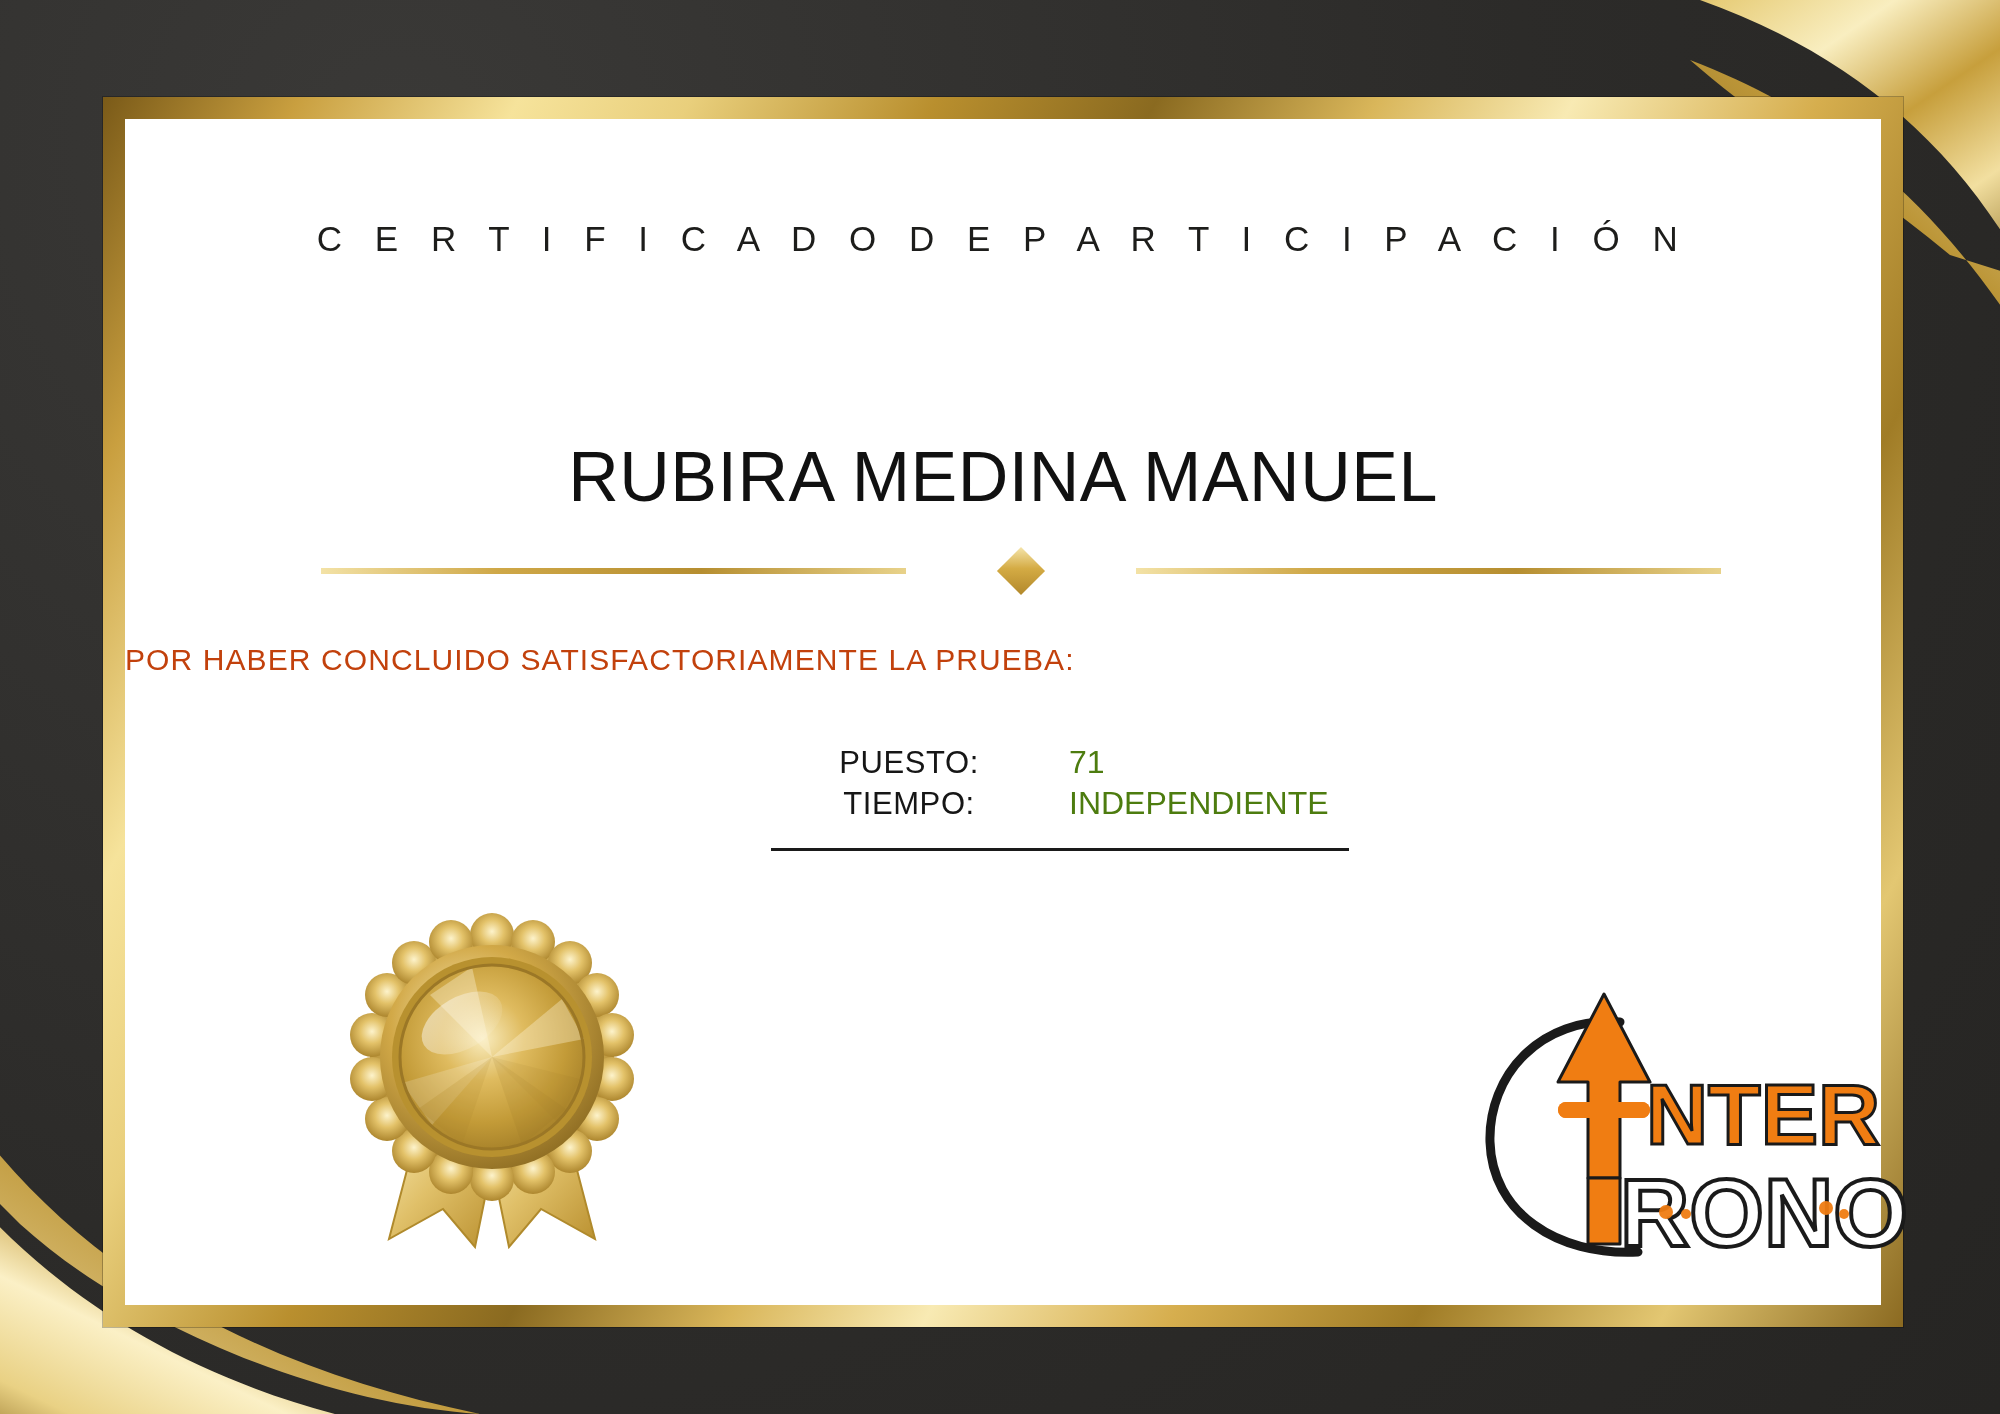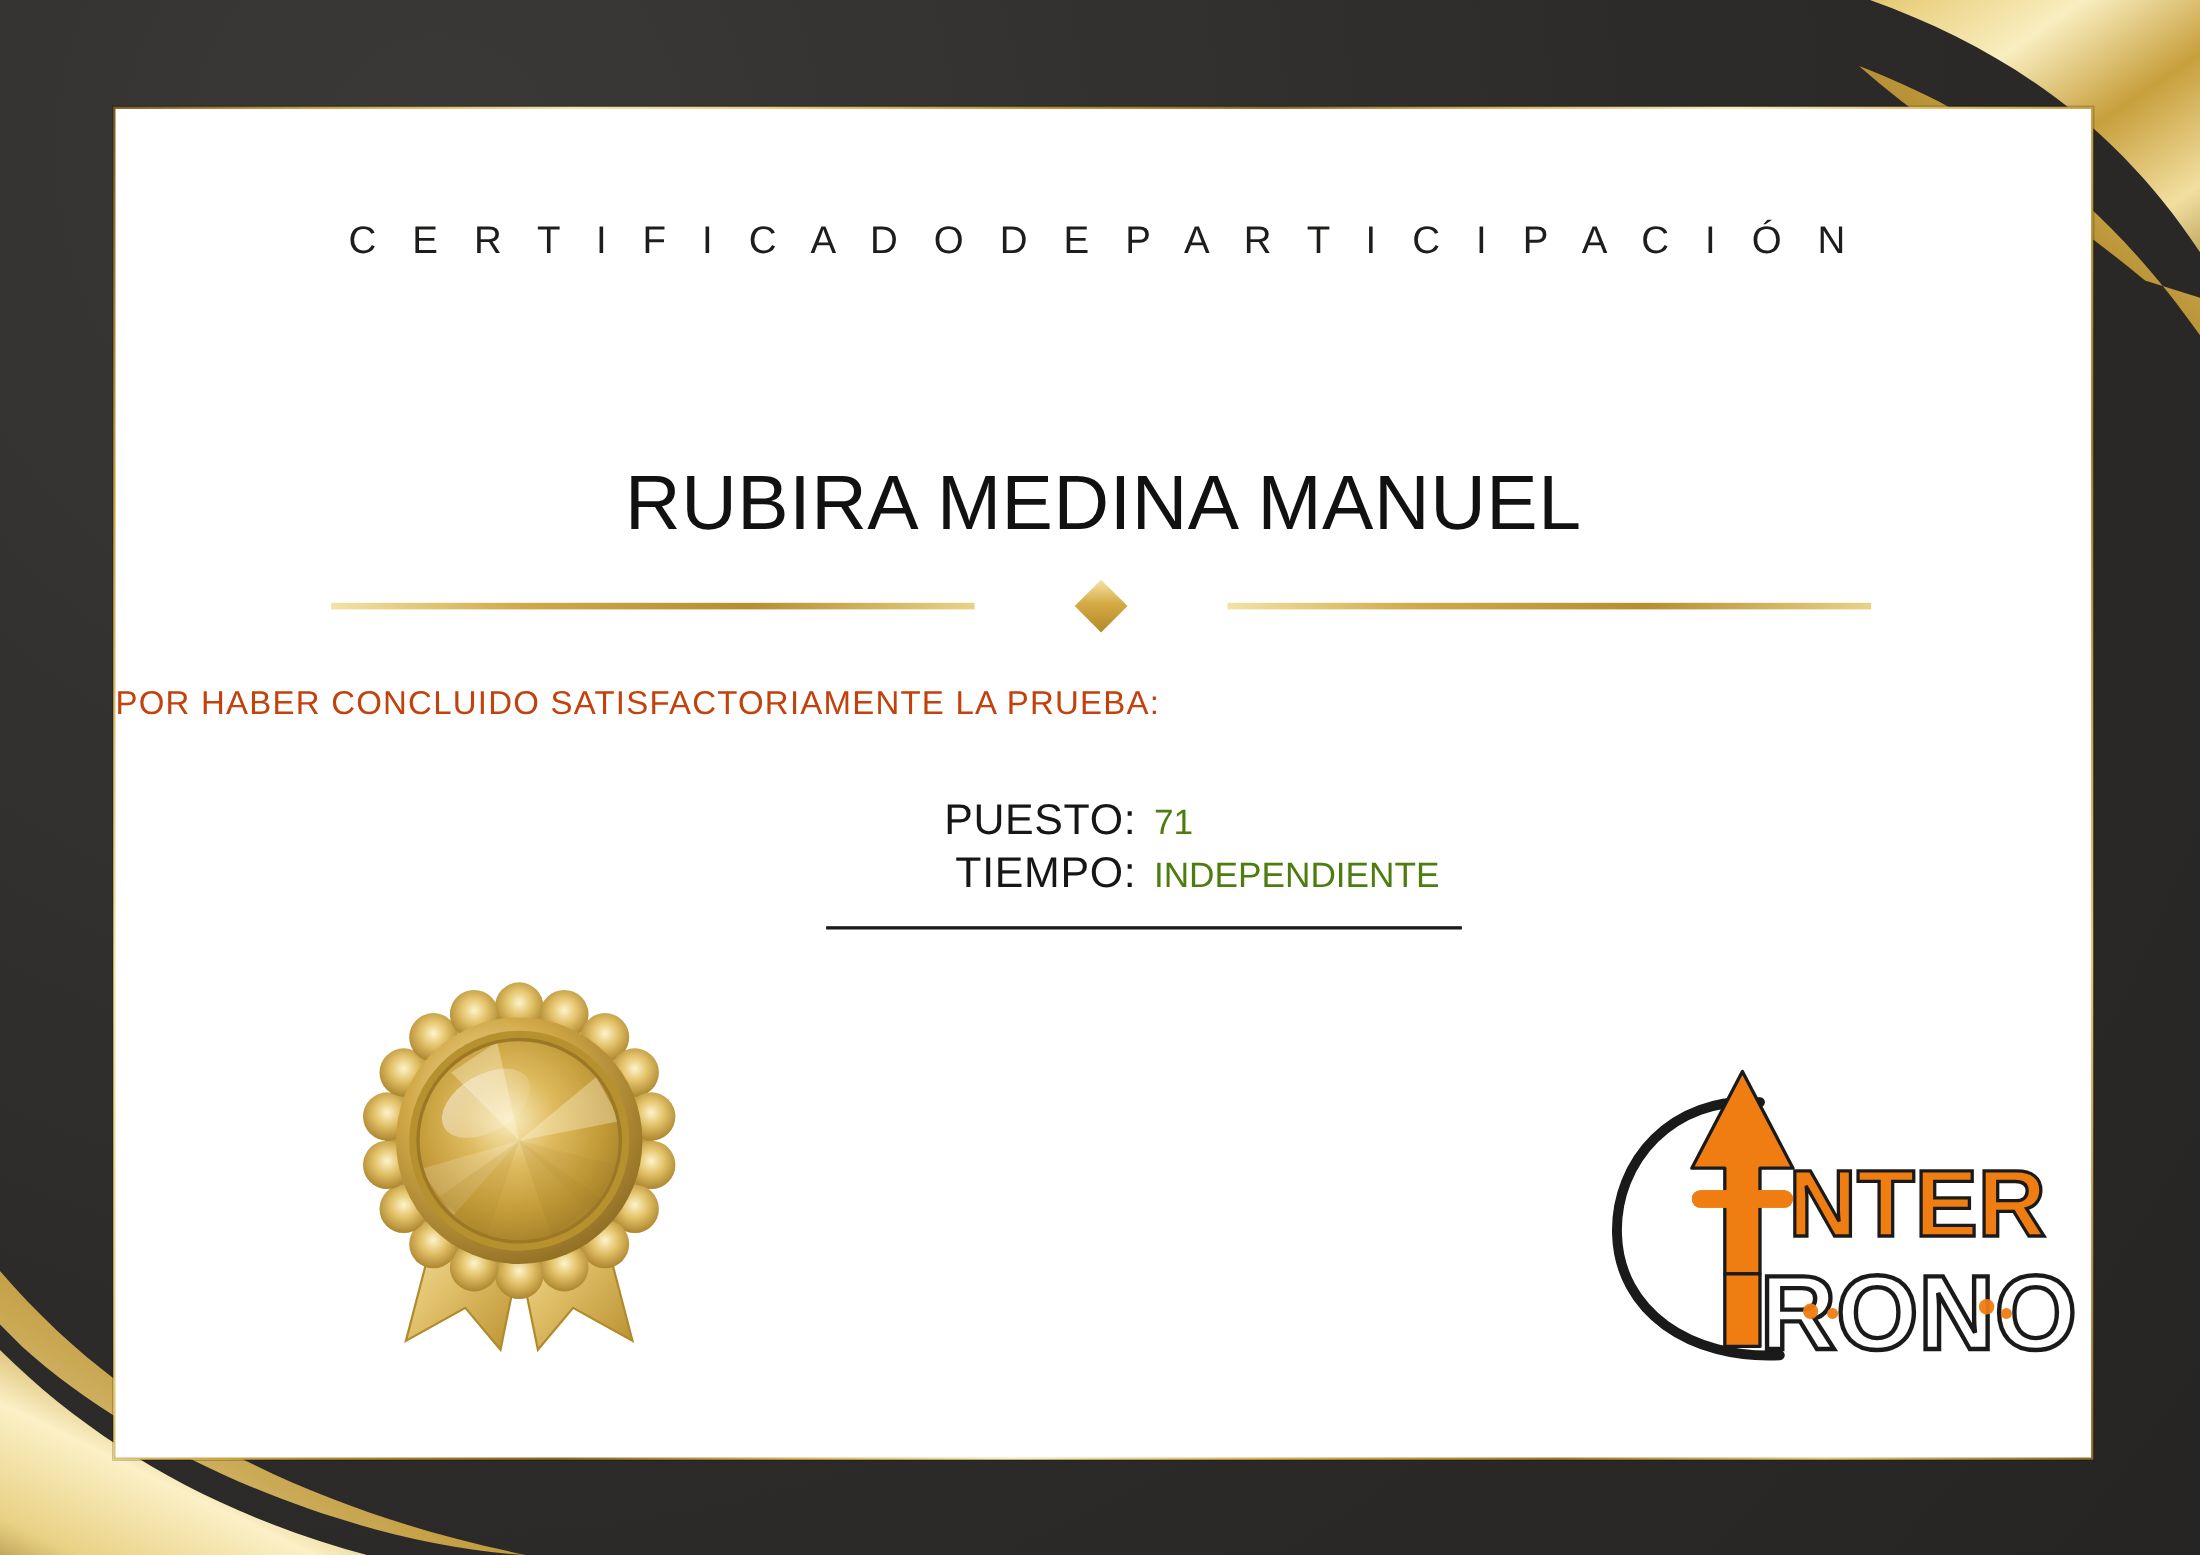--- a/index.html
+++ b/index.html
@@ -38,21 +38,21 @@
   .swoosh-tr { top: -20px; right: -30px; width: 640px; height: 460px; }
   .swoosh-bl { bottom: -30px; left: -40px; width: 700px; height: 460px; }
 
   
   .frame-outer {
     position: absolute;
     left: 103px;
     top: 97px;
     width: 1800px;
     height: 1230px;
-    padding: 2px;
+    padding: 22px;
     box-sizing: border-box;
     background: linear-gradient(118deg,
       #7a5a18 0%, #c99f3f 8%, #f6e39b 17%, #e9cf7c 24%,
       #b98f2e 34%, #8a6a20 43%, #d9b65a 52%, #f8eab3 60%,
       #d6ae4e 70%, #a07c26 80%, #e3c772 90%, #8b6a21 100%);
     box-shadow: 0 0 0 1px rgba(0,0,0,0.25);
   }
   .frame-inner {
     width: 100%;
     height: 100%;
@@ -139,22 +139,22 @@
     width: 620px;
   }
   .result-row {
     display: flex;
     align-items: baseline;
     justify-content: flex-start;
     margin-bottom: 4px;
   }
   .result-label {
     width: 288px;
-    text-align: right;
-    font-size: 39px;
+    text-align: center;
+    font-size: 31px;
     letter-spacing: 0.6px;
     color: #161616;
     padding-right: 16px;
   }
   .result-value {
     font-size: 32px;
     color: #4d7c0f;
   }
   .result-rule {
     margin-top: 26px;

